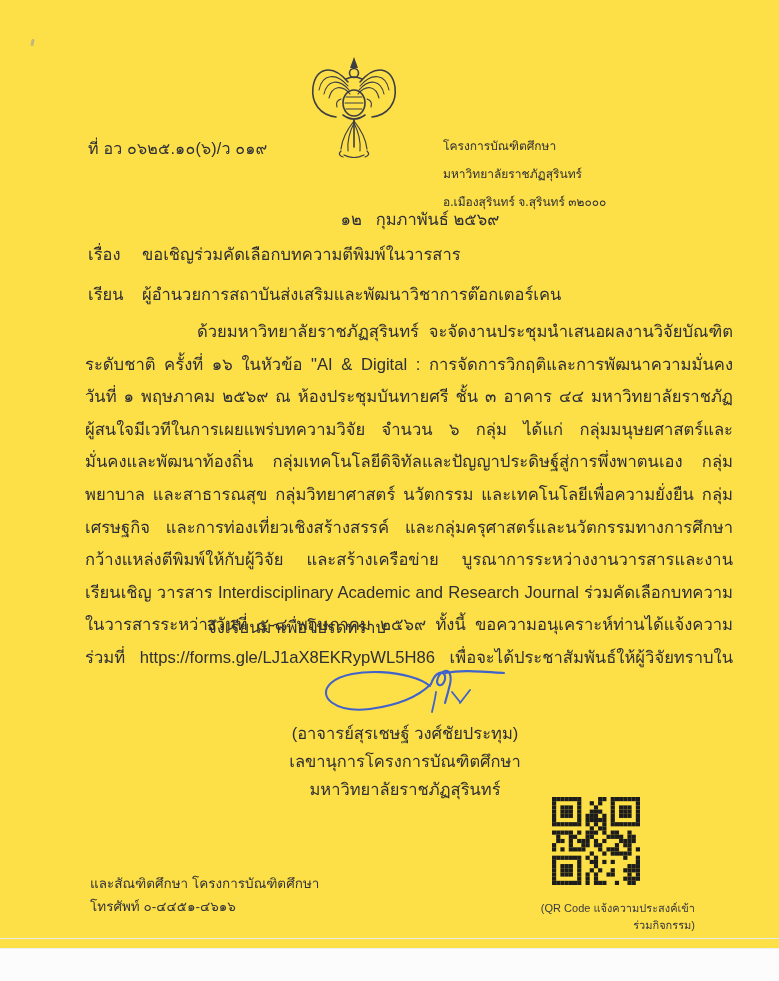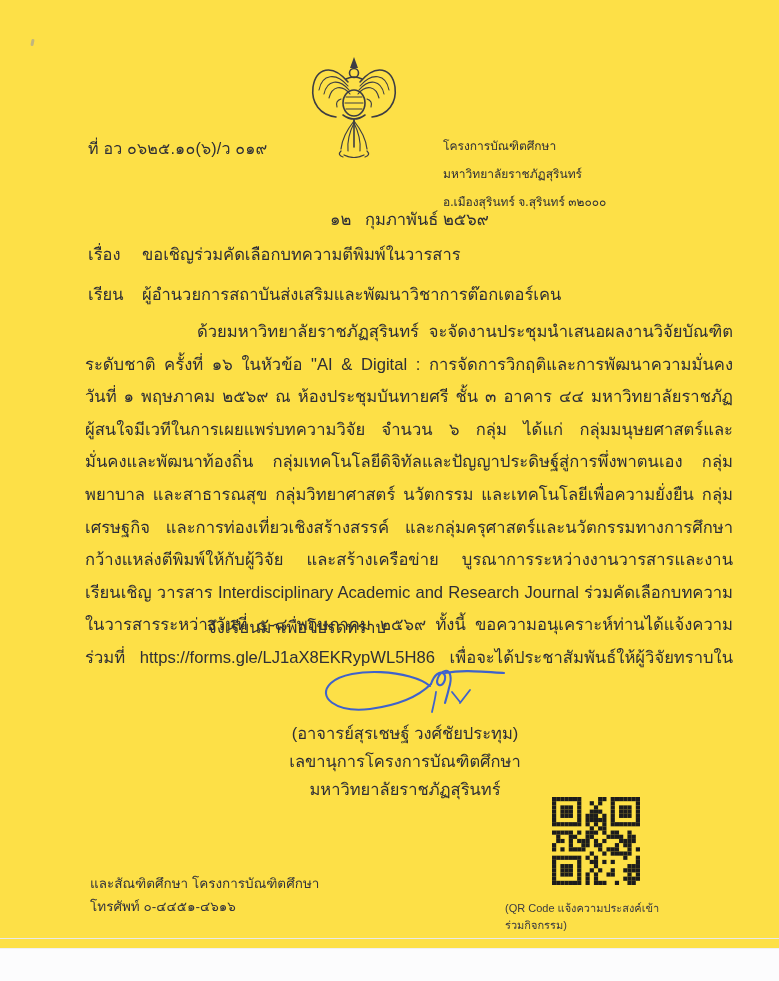--- a/index.html
+++ b/index.html
@@ -8,39 +8,39 @@
   .page {
     position:relative; width:779px; height:981px; background:#fde047; overflow:hidden;
   }
   .abs { position:absolute; }
   .scan-speck {
     left:31px; top:39px; width:3px; height:7px; background:#9a9aa2;
     border-radius:2px; transform:rotate(12deg); opacity:.6;
   }
   .letter-no { left:88px; top:136px; font-size:16px; letter-spacing:.2px; }
   .sender-block { left:443px; top:132px; font-size:12px; line-height:28px; }
-  .date-line { left:330px; top:206px; width:180px; text-align:left; font-size:16.5px; white-space:pre; }
+  .date-line { left:330px; top:206px; width:180px; text-align:center; font-size:16.5px; white-space:pre; }
   .field-row { left:88px; width:560px; font-size:16.5px; display:flex; }
   .field-row .label { width:54px; flex:0 0 54px; }
   .subject-row { top:241px; }
   .to-row { top:281px; }
   .body-block { left:85px; top:316px; width:648px; font-size:16.6px; }
   .body-line {
     height:32.6px; line-height:32.6px; overflow:hidden;
     text-align:justify; text-align-last:justify; white-space:normal;
   }
   .body-line.indent { padding-left:112px; }
   .body-line.last { text-align-last:left; }
   .closing { left:207px; top:601px; font-size:16.6px;margin-top:13px; }
   .salutation { left:240px; top:639px; width:330px; text-align:center; font-size:16.6px; }
   .signature-wrap { left:318px; top:665px; width:190px; height:55px; }
   .signer-block { left:240px; top:719px; width:330px; text-align:center; font-size:16.5px; }
   .signer-block div { height:28px; line-height:28px;text-align:center; }
   .qr-wrap { left:552px; top:797px; width:88px; height:88px; }
-  .qr-caption { left:505px; top:900px; width:190px; text-align:left; font-size:11px; line-height:17px; color:#3a3a42; }
+  .qr-caption { left:505px; top:900px; width:190px; text-align:right; font-size:11px; line-height:17px; color:#3a3a42; }
   .footer-block { left:90px; top:872px; font-size:13.5px; line-height:23px; color:#33333b; }
   .page-edge-1 { left:0; top:938px; width:779px; height:1px; background:#e7e9ec; }
   .page-edge-2 { left:0; top:948px; width:779px; height:1px; background:#eff1f4; }
   .below-page { left:0; top:949px; width:779px; height:32px; background:#fcfcfd; }
   svg { display:block; }
 </style>
 </head>
 <body>
 
 <div class="page">

